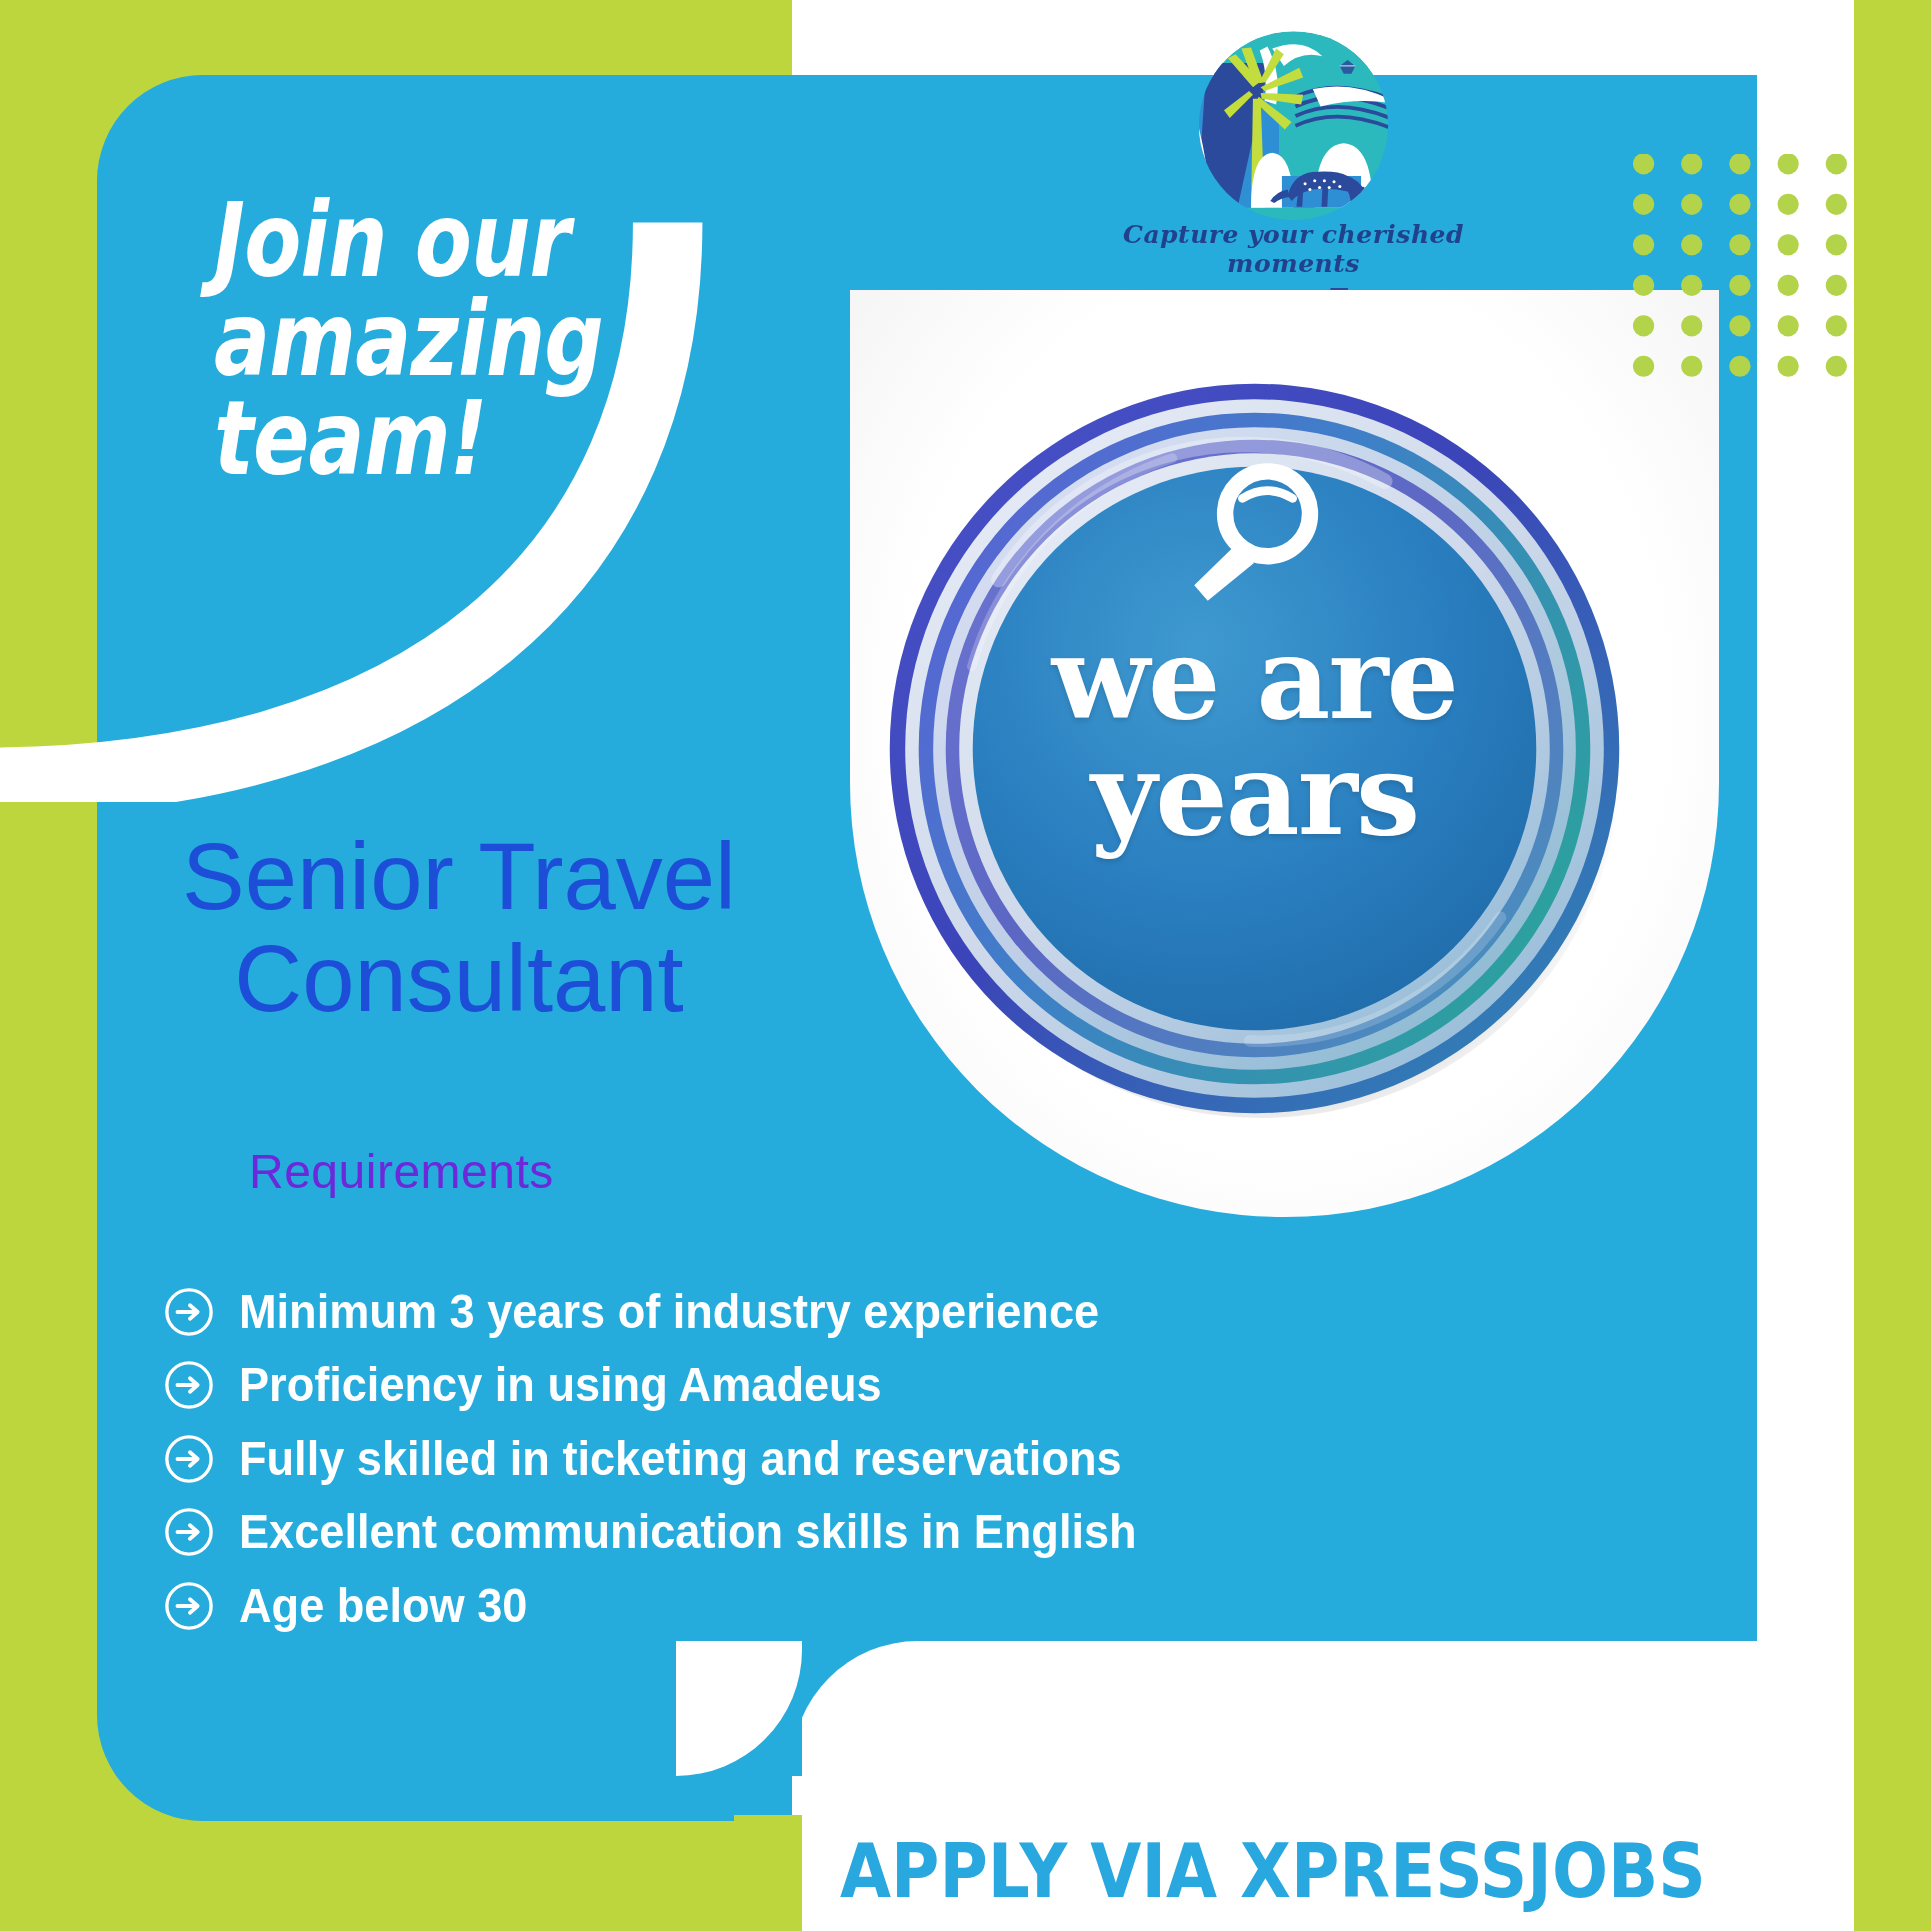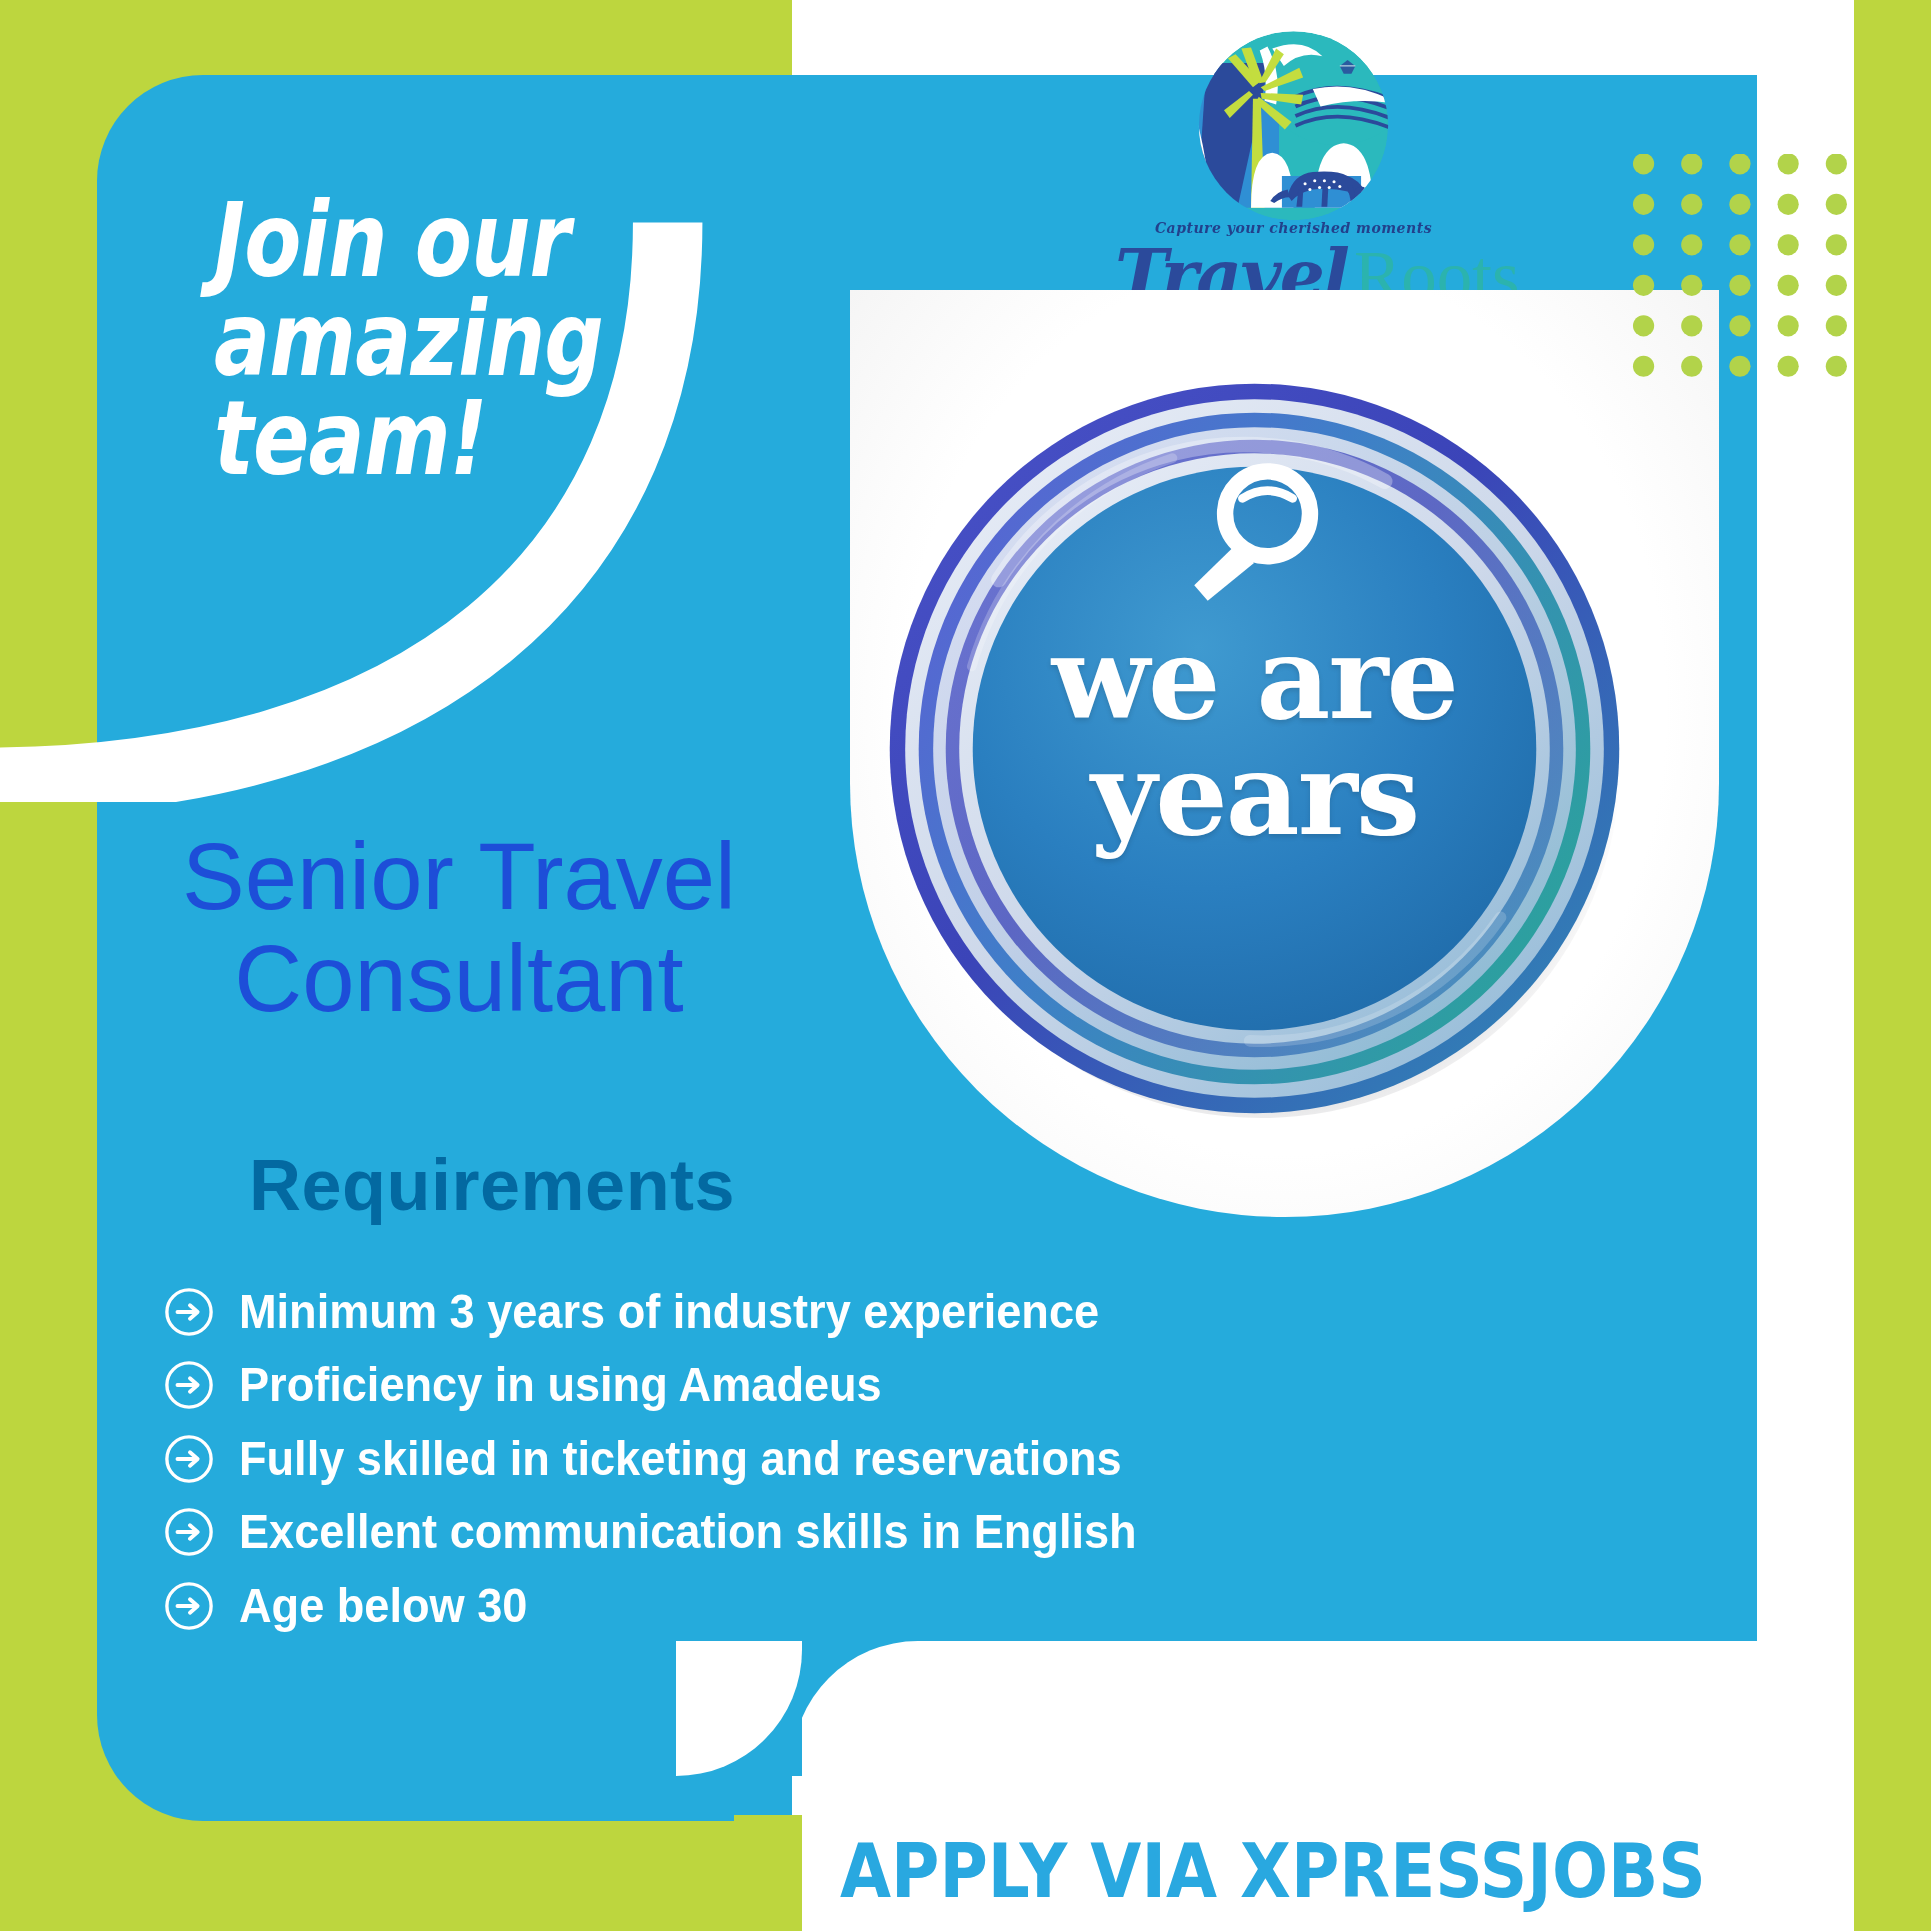--- a/index.html
+++ b/index.html
@@ -138,24 +138,24 @@
     line-height: 1.08;
     text-align: center;
     white-space: pre-line;
   }
 
   
   .req-heading {
     position: absolute;
     left: 249px;
     top: 1144px;
-    color: #0369a1;
+    color: #6d28d9;
     font-family: "Liberation Sans", sans-serif;
-    font-weight: 700;
-    font-size: 72px;
+    font-weight: 400;
+    font-size: 48px;
     letter-spacing: 0.5px;
   }
   .req-list {
     position: absolute;
     left: 164px;
     top: 1284px;
     width: 1564px;
     margin: 0;
     padding: 0;
     list-style: none;
@@ -191,21 +191,21 @@
     top: 29px;
     width: 357px;
     text-align: center;
   }
   .logo-mark { display: block; margin: 0 auto; }
   .logo-tagline {
     margin-top: -17.4px;
     font-family: "DejaVu Serif", serif;
     font-style: italic;
     font-weight: 700;
-    font-size: 14px;
+    font-size: 25px;
     color: #22418c;
     letter-spacing: 0.5px;
   }
   .logo-wordmark {
     margin-top: 3.9px;
     line-height: 1;
     white-space: nowrap;
   }
   .logo-word-travel {
     font-family: "DejaVu Serif", serif;

